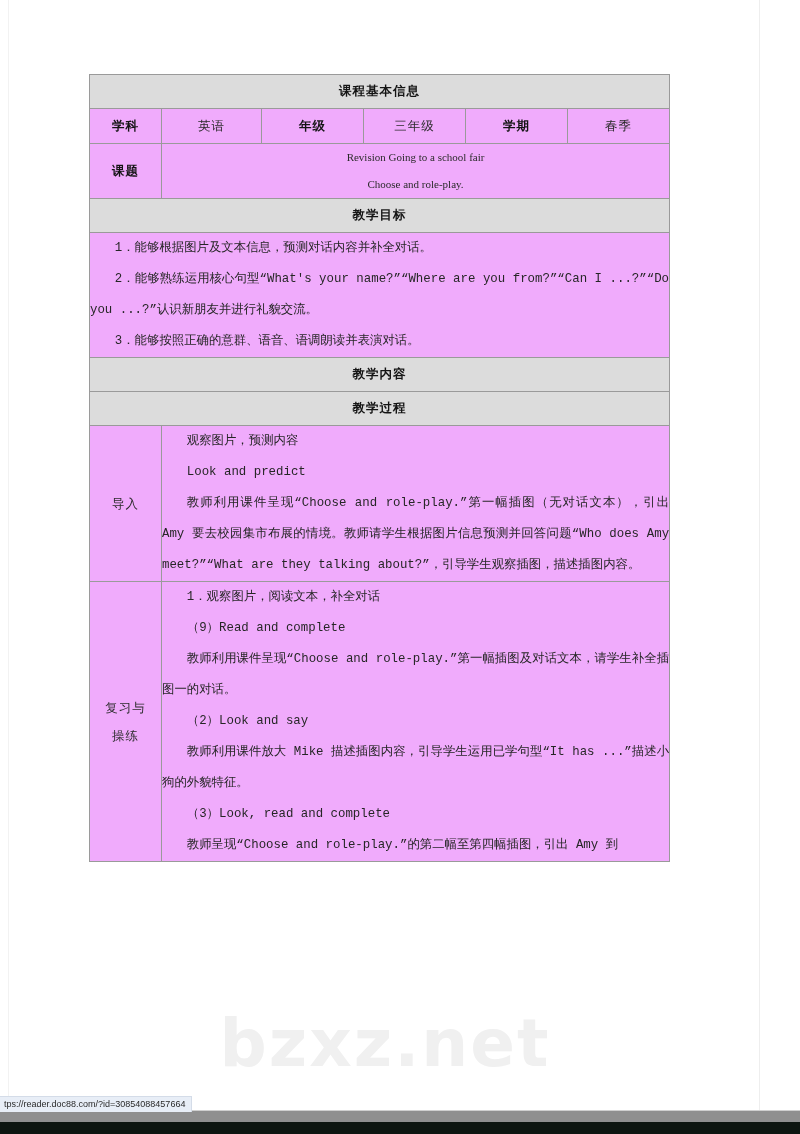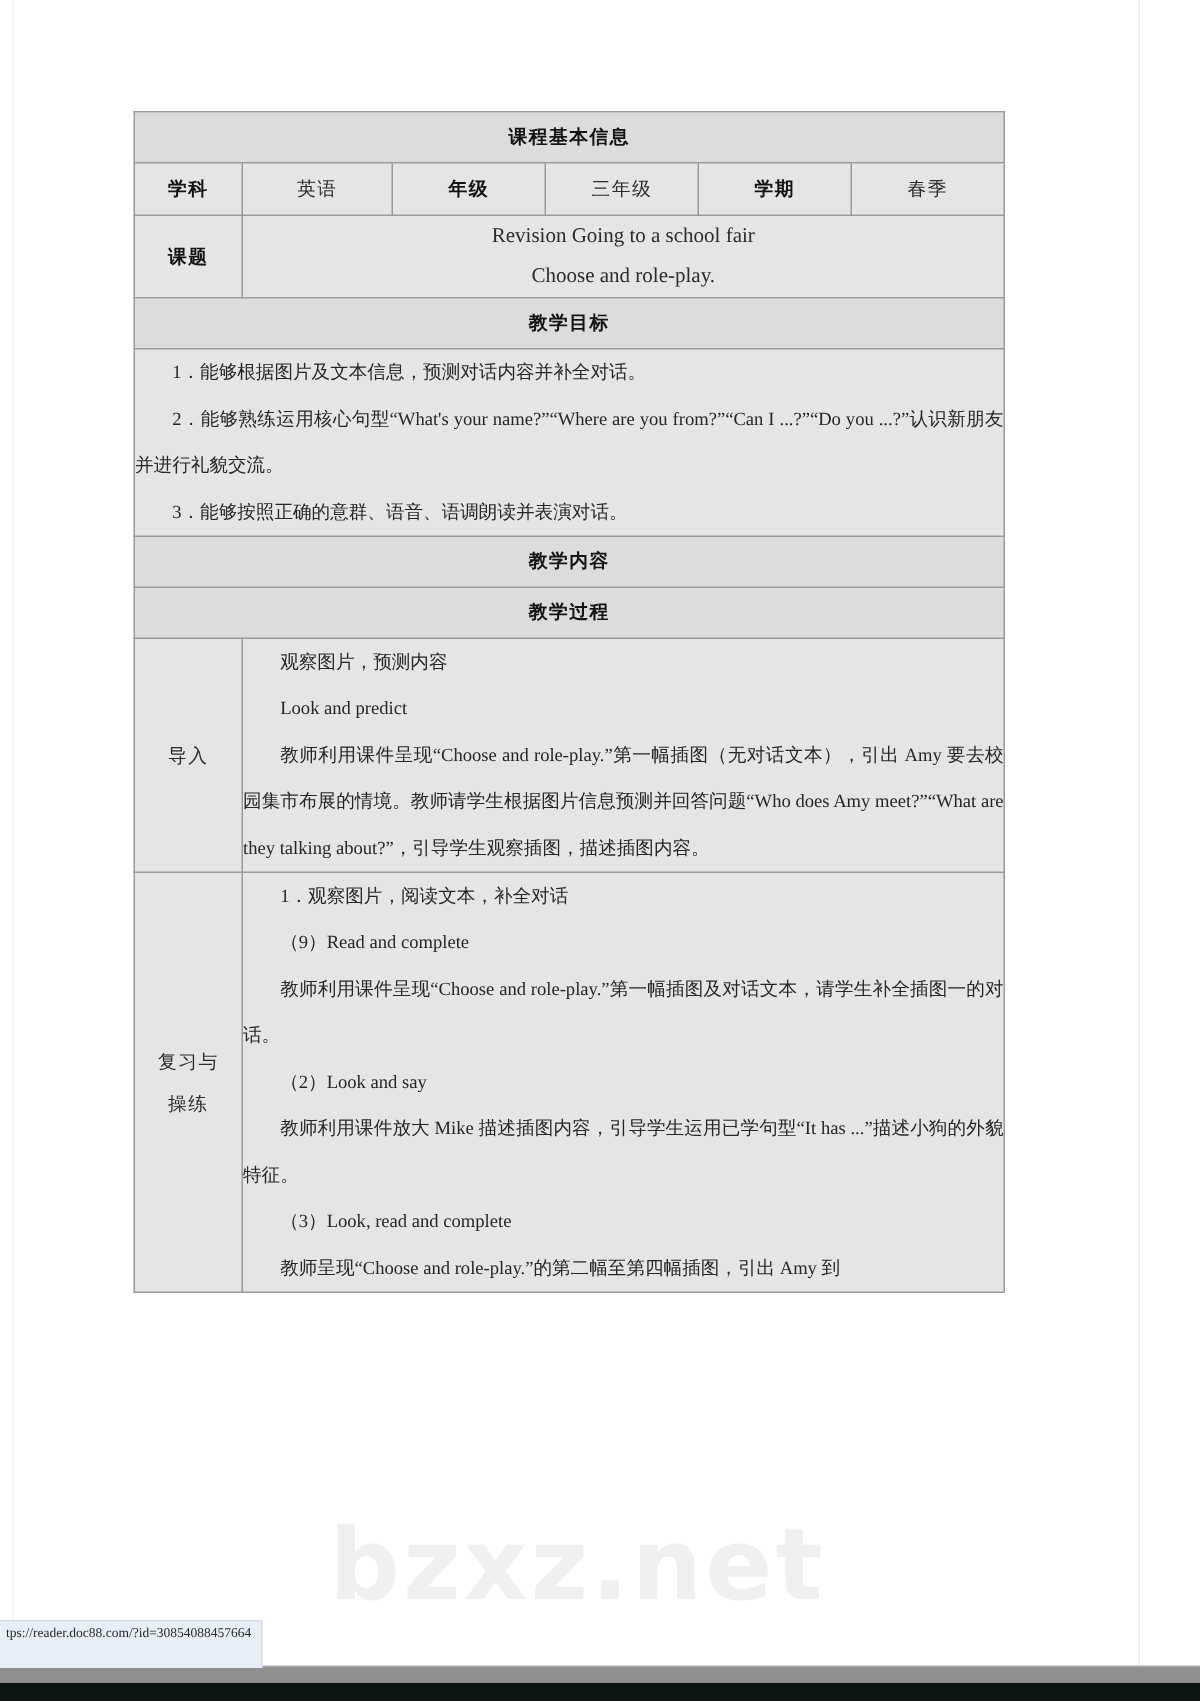--- a/index.html
+++ b/index.html
@@ -53,21 +53,21 @@
     width: 580px;
     border-collapse: collapse;
     table-layout: fixed;
     z-index: 2;
     background: transparent;
   }
   #doc-table td {
     border: 1px solid #9a9a9a;
     padding: 0;
     vertical-align: middle;
-    background: #e5e5e5;
+    background: #f0abfc;
   }
 
   .shaded {
     background: #dcdcdc !important;
     text-align: center;
     font-weight: bold;
     font-size: 12.5px;
     color: #141414;
     height: 33px;
     letter-spacing: 1px;
@@ -85,35 +85,36 @@
     text-align: center;
     font-weight: normal;
     font-size: 12.5px;
     color: #2b2b2b;
     letter-spacing: 1px;
     margin-top: 40px;
   }
 
   .topic-cell {
     text-align: center;
-    font-size: 14px;
+    font-size: 11px;
     color: #2b2b2b;
     padding: 9px 6px 11px 6px;
     line-height: 27px;
   }
   .topic-cell .ln { display: block; }
 
   
   .body-cell {
     padding: 10px 10px 10px 10px;
     font-size: 12.4px;
     color: #262626;
     line-height: 31px;
     text-align: justify;
     text-justify: inter-ideograph;
+    font-family: Liberation Mono, monospace;
   }
   .body-cell p {
     margin: 0;
     text-indent: 2em;
   }
   .body-cell p.noind { text-indent: 0; }
 
   .heading-strong {
     font-weight: bold;
     font-size: 12.5px;
@@ -138,25 +139,25 @@
     letter-spacing: 1px;
   }
 
   
   #status-bar {
     position: absolute;
     left: 0;
     bottom: 22px;
     height: 15px;
     line-height: 15px;
-    padding: 0 6px 16px 4px;
+    padding: 0 6px 0 4px;
     background: #e8eef7;
     border-top: 1px solid #d4dce8;
     border-right: 1px solid #d4dce8;
-    font-family: Liberation Serif, serif;
+    font-family: Liberation Sans, sans-serif;
     font-size: 9px;
     color: #2a2a2a;
     white-space: nowrap;
     z-index: 10;
   }
   #hscrollbar {
     position: absolute;
     left: 0;
     bottom: 12px;
     width: 800px;

